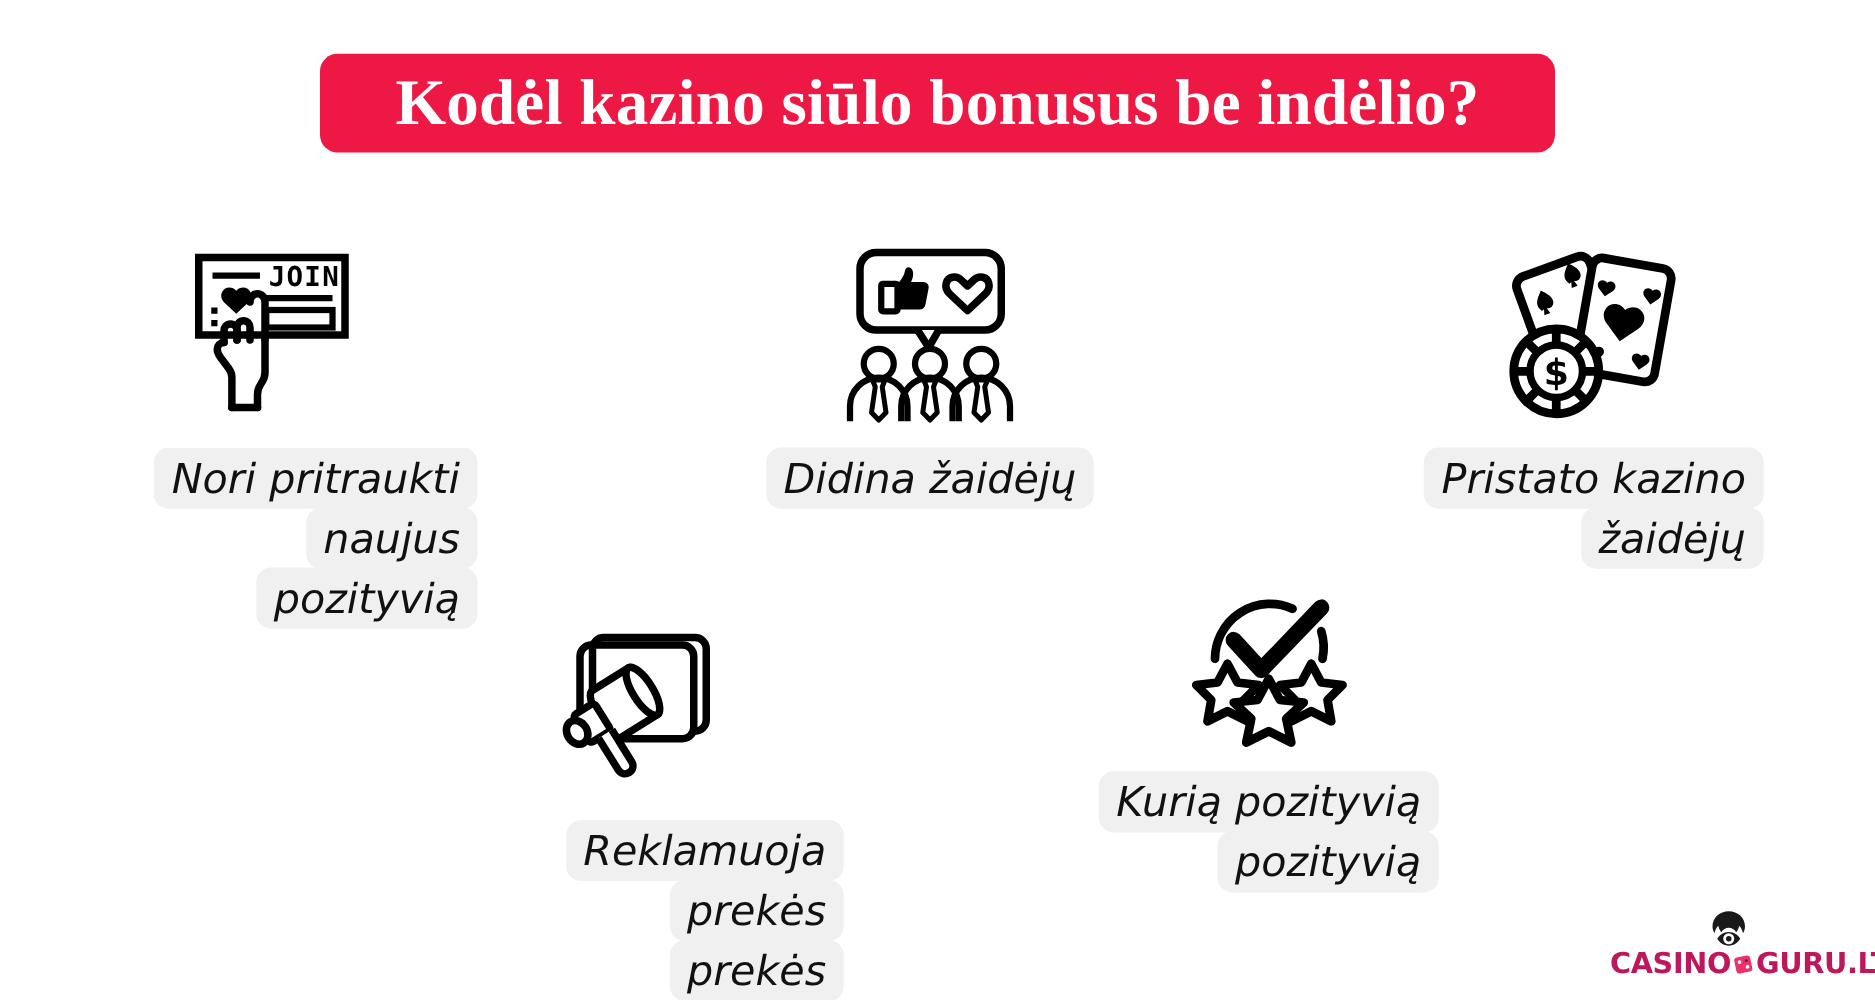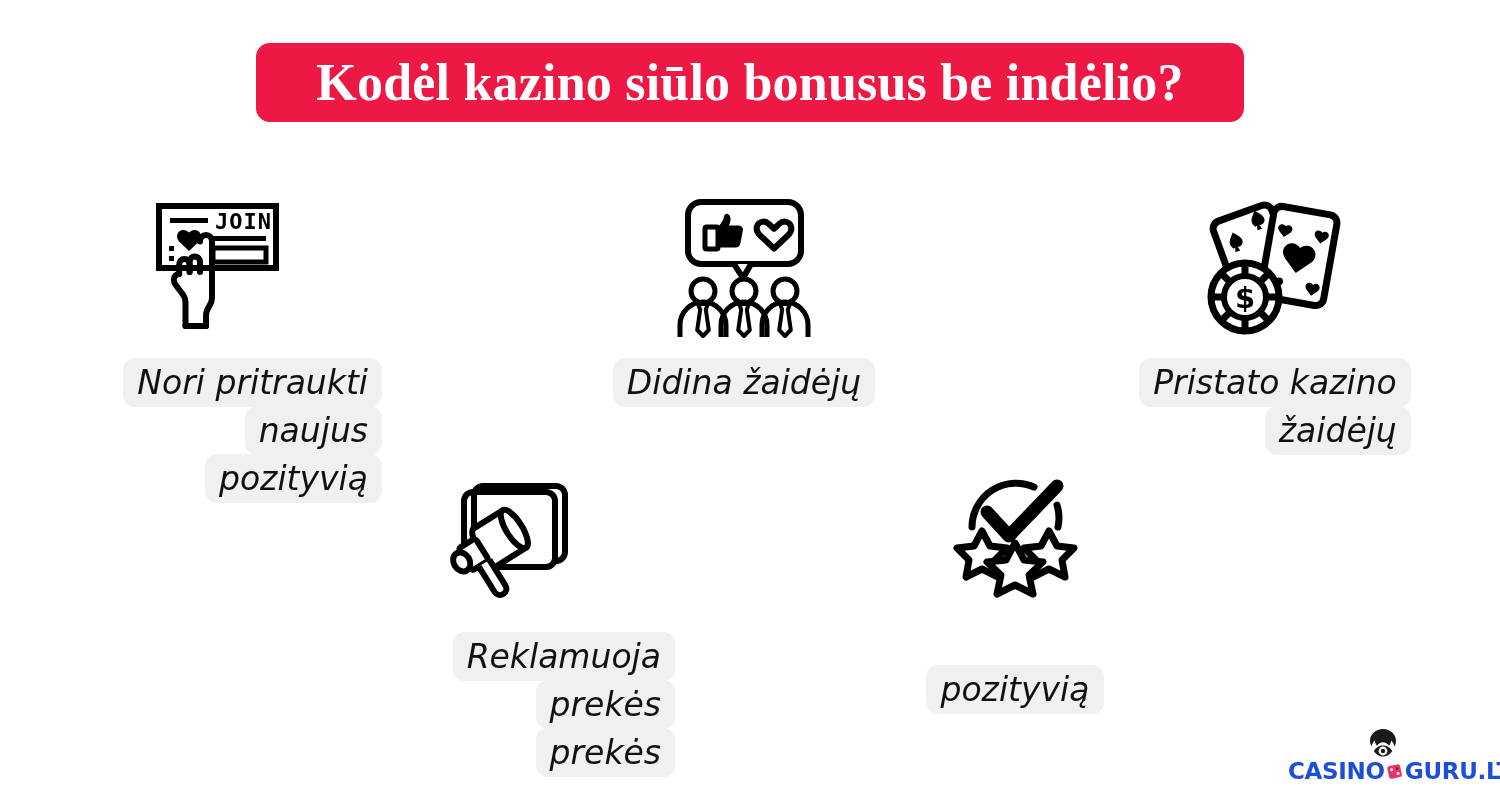--- a/index.html
+++ b/index.html
@@ -65,21 +65,21 @@
     padding: 5px 14px;
     -webkit-box-decoration-break: clone;
     box-decoration-break: clone;
     display: inline;
   }
 
   
   #item-new-players   { left: 52px;  top: 196px; width: 330px; }
   #item-engagement    { left: 604px; top: 196px; width: 280px; }
   #item-new-games     { left: 1135px;top: 196px; width: 280px; }
-  #item-brand         { left: 345px; top: 470px; width: 330px; }
+  #item-brand         { left: 345px; top: 494px; width: 330px; }
   #item-reputation    { left: 875px; top: 455px; width: 280px; }
 
   
   #logo {
     position: absolute;
     left: 1288px;
     top: 728px;
     width: 190px;
     height: 58px;
   }
@@ -91,21 +91,21 @@
     width: 190px;
     height: 26px;
     display: flex;
     align-items: center;
     justify-content: flex-start;
   }
   .logo-word {
     font-size: 23px;
     font-weight: 800;
     letter-spacing: -0.3px;
-    color: #1d4ed8;
+    color: #be185d;
     line-height: 1;
     font-family: "DejaVu Sans", "Liberation Sans", sans-serif;
   }
   #logo-dice { margin: 0 1px; display: inline-flex; }
 </style>
 </head>
 <body>
 
 <div id="title-banner">
   <span id="title-text">Kodėl kazino siūlo bonusus be indėlio?</span>
@@ -237,21 +237,21 @@
       <path d="M44 57l22 24 48-50" stroke="#000" stroke-width="13" stroke-linecap="round" stroke-linejoin="round" fill="none"></path>
 
       <path d="M39 76l8 15 17 2-12 12 3 17-16-8-16 8 3-17-12-12 17-2 8-15z" stroke="#000" stroke-width="7" stroke-linejoin="round" fill="#fff"></path>
 
       <path d="M106 76l8 15 17 2-12 12 3 17-16-8-16 8 3-17-12-12 17-2 8-15z" stroke="#000" stroke-width="7" stroke-linejoin="round" fill="#fff"></path>
 
       <path d="M72 88l9 17 19 2-14 13 4 19-18-9-18 9 4-19-14-13 19-2 9-17z" stroke="#000" stroke-width="7" stroke-linejoin="round" fill="#fff"></path>
     </svg>
   </span>
   <div class="item-label">
-    <br>
+    <span class="pill">Kurią pozityvią</span><br>
     <span class="pill">pozityvią</span>
   </div>
 </div>
 
 <div id="logo">
   <span id="logo-head">
     <svg width="34" height="32" viewBox="0 0 34 32" xmlns="http://www.w3.org/2000/svg">
       <path d="M17 1C9.8 1 4 6.2 4 13c0 2.2.6 4 1.6 5.6.6-3.6 3-6 3-6S9.4 16 11 17.8c1.4-2.4 3.6-3.6 6-3.6s4.6 1.2 6 3.6c1.6-1.8 2.4-5.2 2.4-5.2s2.4 2.4 3 6C29.4 17 30 15.2 30 13c0-6.8-5.8-12-13-12z" fill="#1a1a1a"></path>
       <path d="M17 17.5c-4.2 0-7.6 2.6-9.2 5.5 1.6 2.9 5 5.5 9.2 5.5s7.6-2.6 9.2-5.5c-1.6-2.9-5-5.5-9.2-5.5z" fill="#1a1a1a"></path>
       <ellipse cx="17" cy="23" rx="4.4" ry="4.4" fill="#ffffff"></ellipse>

